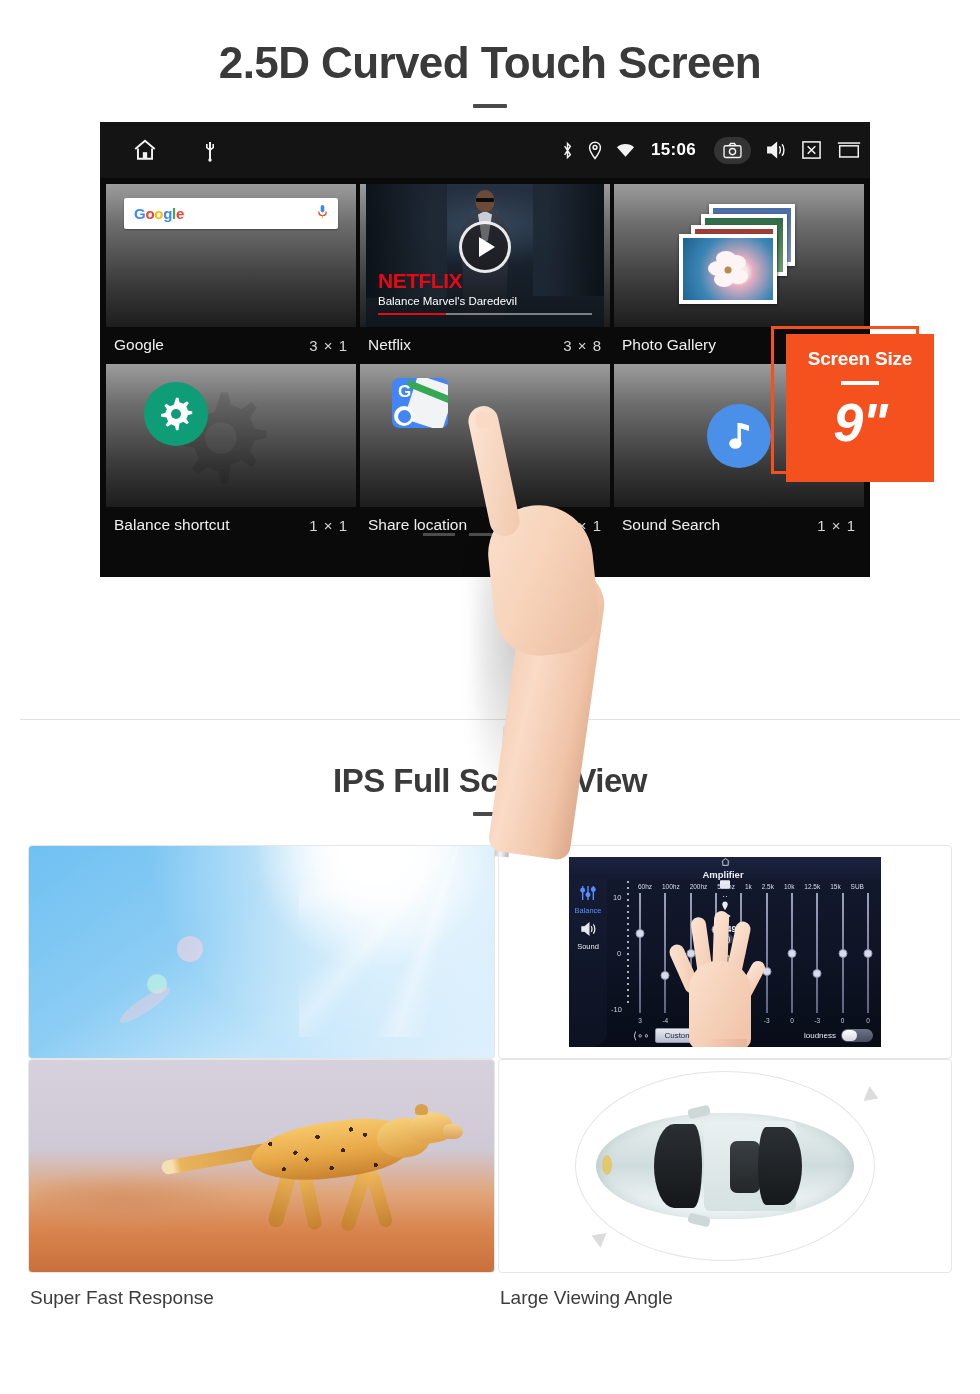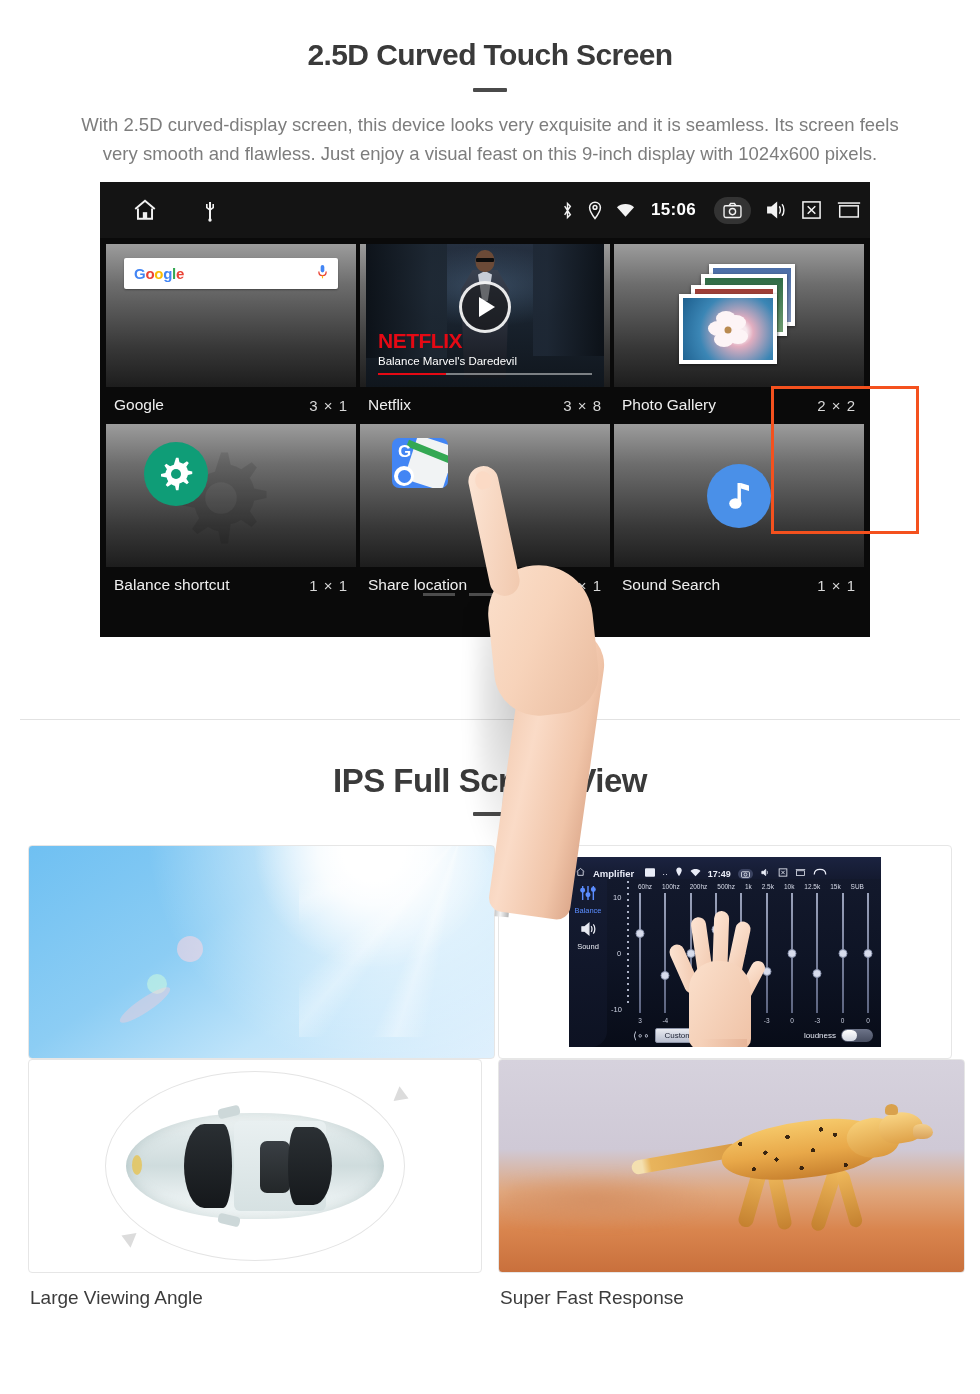--- a/index.html
+++ b/index.html
@@ -7,21 +7,21 @@
     width: 980px; height: 1394px;
     background: #ffffff;
     font-family: "Liberation Sans", sans-serif;
     overflow: hidden;
   }
   .page { position: relative; width: 980px; height: 1394px; background:#fff; }
 
   
   .sec1-title {
     text-align: center;
-    font-size: 30px;
+    font-size: 44px;
     font-weight: bold;
     color: #3a3a3a;
     letter-spacing: -0.6px;
     padding-top: 38px;
   }
   .rule {
     width: 34px; height: 4px; background: #4a4a4a;
     margin: 16px auto 0;
     border-radius: 1px;
   }
@@ -265,23 +265,23 @@
   .amp-frame{
     width:454px;height:214px;border:1px solid #e6e6e6;border-radius:4px;
     display:flex;align-items:center;justify-content:center;background:#fff;
   }
   .amp{
     position:relative;width:312px;height:190px;
     background:linear-gradient(180deg,#141a2e 0%,#0e1425 55%,#080c18 100%);
     overflow:hidden;
   }
   .amp-top{
-    height:22px;display:flex;align-items:flex-end;gap:7px;padding:0 6px;
+    height:22px;display:flex;align-items:center;padding:0 6px;
     background:linear-gradient(180deg,#1b2340,#141a30);
-    color:#e9ecf7;font-size:8.5px;
+    color:#e9ecf7;font-size:8.5px;flex-direction:column;
   }
   .amp-title{font-weight:bold;font-size:9.5px;margin-right:4px;}
   .amp-time{font-size:9px;font-weight:600;}
   .amp-camhl{background:#3a4260;border-radius:8px;padding:1px 3px;display:flex;}
   .amp-body{position:relative;height:168px;display:flex;}
   .amp-side{
     width:38px;padding-top:6px;text-align:center;
     background:linear-gradient(180deg,#151c33,#0d1222);
     border-radius:0 0 16px 0;
   }
@@ -406,21 +406,20 @@
   .car-hl{position:absolute;left:6px;top:42px;width:10px;height:20px;
     background:#e6c352;border-radius:50%;opacity:.8;}
 </style>
 </head>
 <body>
 
 <div class="page">
 
   <div class="sec1-title">2.5D Curved Touch Screen</div>
   <div class="rule"></div>
-  <div class="sec1-desc">With 2.5D curved-display screen, this device looks very exquisite and it is seamless. Its screen feels very smooth and flawless. Just enjoy a visual feast on this 9-inch display with 1024x600 pixels.</div>
 
   <div class="device-wrap">
 
     <div class="device">
 
       <div class="statusbar">
         <div class="sb-left">
           <span class="sb-icon">
             <svg width="30" height="26" viewBox="0 0 24 24" fill="none" stroke="#f2f2f2" stroke-width="1.8">
               <path d="M3 11 L12 3.5 L21 11"></path>
@@ -626,20 +625,25 @@
       <div class="hand-shadow"></div>
       <div class="stylus"></div>
       <div class="hand-arm"></div>
       <div class="hand-palm"></div>
       <div class="finger f-index">
           <span class="nail"></span>
         </div>
     </div>
 
     <div class="badge-outline"></div>
+    <div class="badge">
+      <div class="badge-t">Screen Size</div>
+      <div class="badge-r"></div>
+      <div class="badge-n">9"</div>
+    </div>
   </div>
 
   <div class="divider"></div>
 
   <div class="sec2-title">IPS Full Screen View</div>
   <div class="rule" style="position:absolute;left:473px;top:812px;margin:0;"></div>
 
   <div class="grid">
 
     <div class="cell">
@@ -826,50 +830,50 @@
             <div class="ah-f ahf4"></div>
             <div class="ah-f ahf5"></div>
             <div class="ah-palm"></div>
             <div class="ah-wrist"></div>
           </div>
         </div>
       </div>
     </div>
 
     <div class="cell row2">
+      <div class="img-cheetah">
+        <div class="dust"></div>
+        <div class="ch-tail"></div>
+        <div class="ch-leg lg1"></div>
+        <div class="ch-leg lg2"></div>
+        <div class="ch-leg lg3"></div>
+        <div class="ch-leg lg4"></div>
+        <div class="ch-body"></div>
+        <div class="spots"></div>
+        <div class="ch-neck"></div>
+        <div class="ch-head2"></div>
+        <div class="ch-ear"></div>
+        <div class="ch-muzzle"></div>
+      </div>
+      <div class="cell-cap">Super Fast Response</div>
+    </div>
+
+    <div class="cell row2">
       <div class="img-car">
         <div class="orbit"></div>
         <div class="arrow-t"></div>
         <div class="arrow-b"></div>
         <div class="car">
           <div class="car-body"></div>
           <div class="car-mir-l"></div>
           <div class="car-mir-r"></div>
           <div class="car-wind-f"></div>
           <div class="car-roof"></div>
           <div class="car-sun"></div>
           <div class="car-wind-r"></div>
           <div class="car-hl"></div>
         </div>
       </div>
       <div class="cell-cap">Large Viewing Angle</div>
     </div>
 
-    <div class="cell row2">
-      <div class="img-cheetah">
-        <div class="dust"></div>
-        <div class="ch-tail"></div>
-        <div class="ch-leg lg1"></div>
-        <div class="ch-leg lg2"></div>
-        <div class="ch-leg lg3"></div>
-        <div class="ch-leg lg4"></div>
-        <div class="ch-body"></div>
-        <div class="spots"></div>
-        <div class="ch-neck"></div>
-        <div class="ch-head2"></div>
-        <div class="ch-ear"></div>
-        <div class="ch-muzzle"></div>
-      </div>
-      <div class="cell-cap">Super Fast Response</div>
-    </div>
-
   </div>
 </div>
 
 </body></html>

